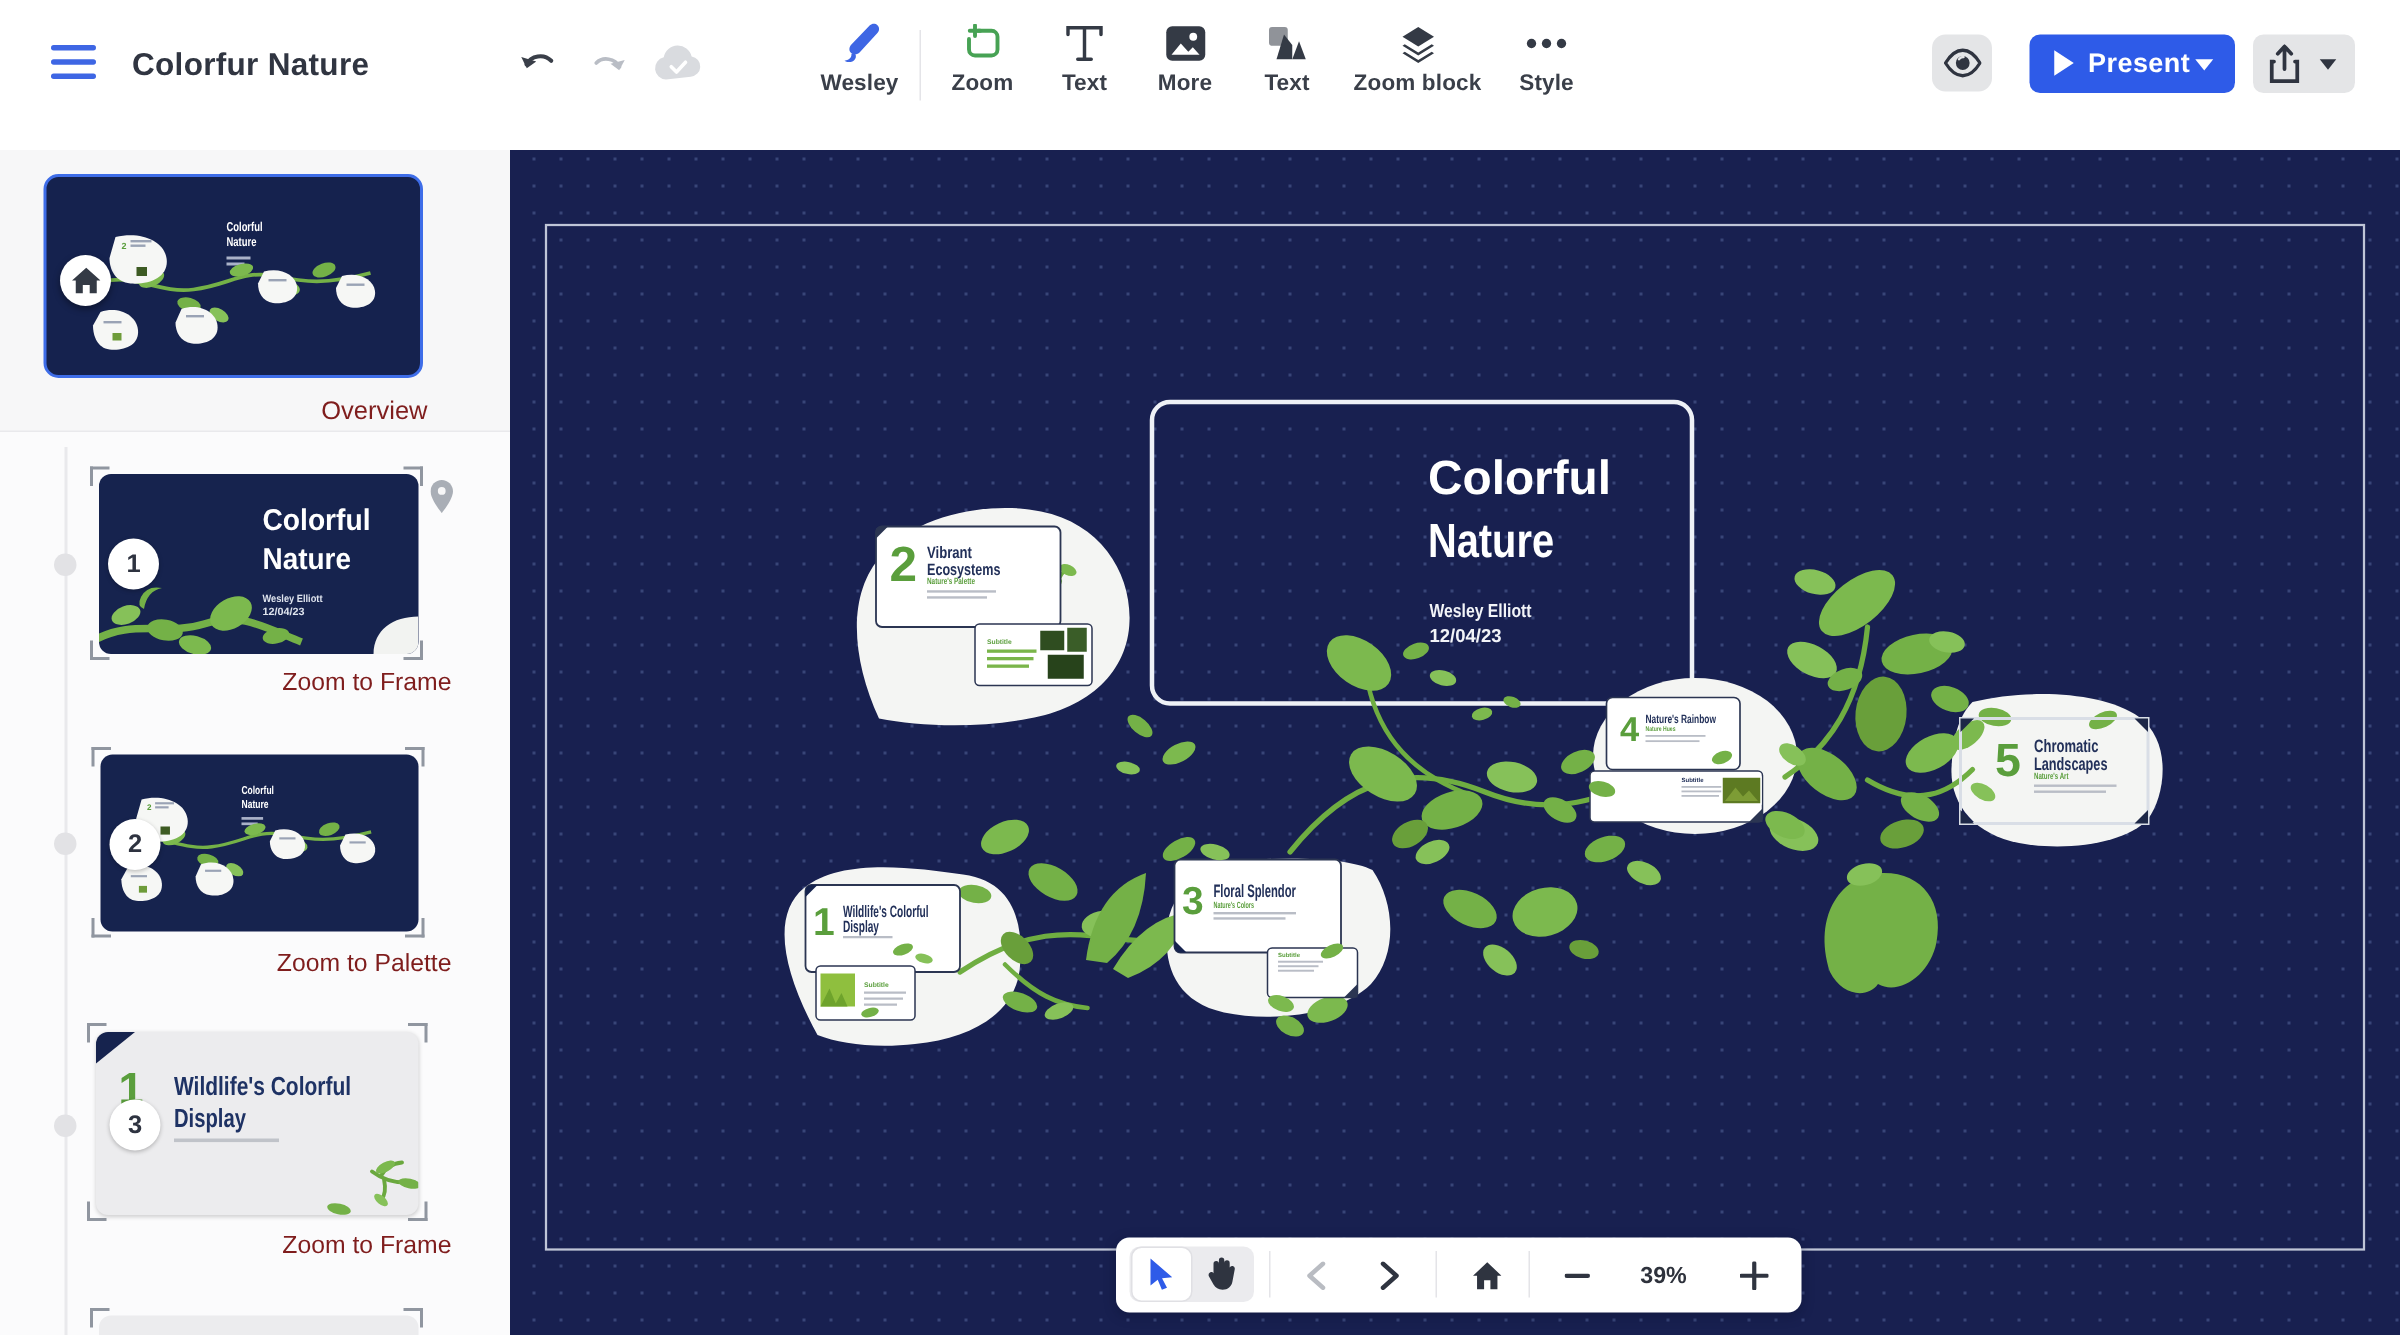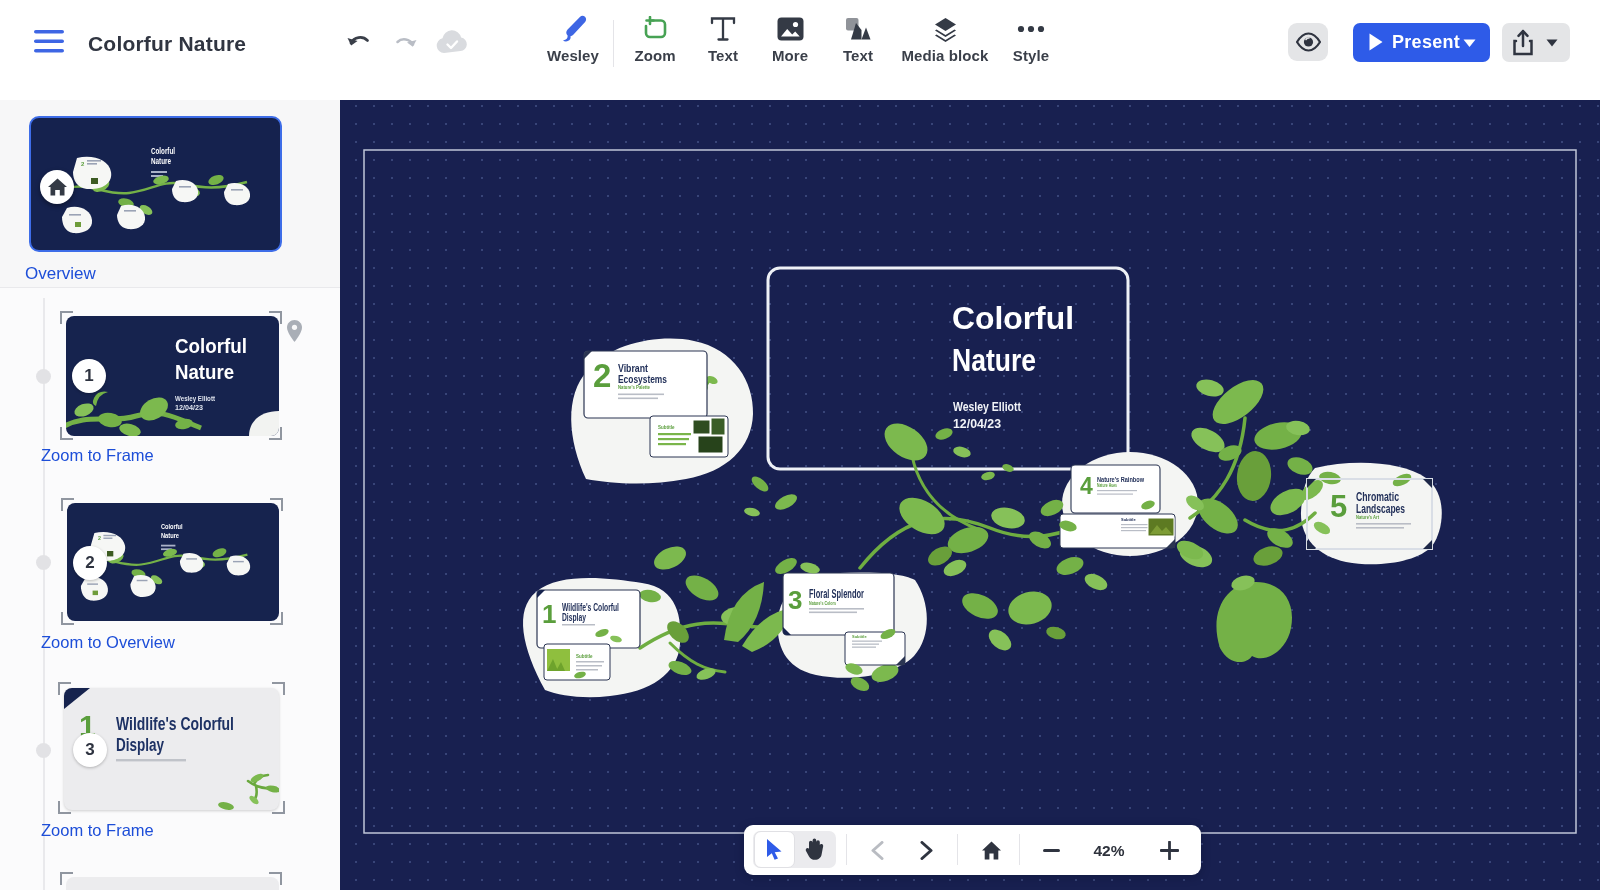--- a/index.html
+++ b/index.html
@@ -5,21 +5,21 @@
 *{margin:0;padding:0;box-sizing:border-box}
 html,body{width:1600px;height:890px;overflow:hidden;font-family:"Liberation Sans",sans-serif;background:#fff}
 .ab{position:absolute}
 #header{position:absolute;left:0;top:0;width:1600px;height:100px;background:#fff;z-index:30}
 #sidebar{position:absolute;left:0;top:88px;width:340px;height:802px;background:#fbfbfc;z-index:20}
 #ovsec{position:absolute;left:0;top:0;width:340px;height:200px;background:#f7f7f8;border-bottom:1px solid #e9e9ec}
 #canvas{position:absolute;left:340px;top:88px;width:1260px;height:802px;background-color:#182050;background-image:radial-gradient(circle,rgba(122,144,200,.33) 1px,transparent 1.3px);background-size:18px 18px;background-position:7px 9px;z-index:10}
 .tool{position:absolute;top:14px;width:72px;text-align:center}
 .tool .ic{height:30px;display:flex;align-items:center;justify-content:center}
 .tool .lb{margin-top:3px;font-size:15px;font-weight:700;color:#3a3f49;letter-spacing:.1px;white-space:nowrap}
-.thumblabel{position:absolute;width:260px;text-align:left;font-size:16.5px;color:#1d4ed8}
+.thumblabel{position:absolute;width:260px;text-align:right;font-size:16.5px;color:#7f1d1d}
 .badge{position:absolute;width:34px;height:34px;border-radius:50%;background:#fff;box-shadow:0 1px 3px rgba(0,0,0,.25);text-align:center;line-height:34px;font-size:17px;font-weight:700;color:#2e3340;z-index:5}
 .tdot{position:absolute;left:36px;width:15px;height:15px;border-radius:50%;background:#e2e2e5}
 #btoolbar{position:absolute;left:744px;top:825px;width:457px;height:50px;background:#fff;border-radius:9px;box-shadow:0 2px 8px rgba(10,15,40,.35);z-index:25}
 .vdiv{position:absolute;top:9px;width:1px;height:31px;background:#e4e4e8}
 .ctl,.ctr,.cbl,.cbr{position:absolute;width:13px;height:13px}
 .ctl{border-top:2.5px solid #9096a0;border-left:2.5px solid #9096a0}
 .ctr{border-top:2.5px solid #9096a0;border-right:2.5px solid #9096a0}
 .cbl{border-bottom:2.5px solid #9096a0;border-left:2.5px solid #9096a0}
 .cbr{border-bottom:2.5px solid #9096a0;border-right:2.5px solid #9096a0}
 </style>
@@ -102,21 +102,21 @@
   </div>
 
   <div class="tool" style="left:900px;width:90px">
     <div class="ic">
         <svg width="27" height="27" viewBox="0 0 27 27">
       <path d="M13.5 2 L24 8.5 L13.5 15 L3 8.5 Z" fill="#343a45"></path>
       <path d="M4.5 13.5 L13.5 19 L22.5 13.5 L24 14.5 L13.5 21 L3 14.5 Z" fill="#343a45"></path>
       <path d="M4.5 18.5 L13.5 24 L22.5 18.5 L24 19.5 L13.5 26 L3 19.5 Z" fill="#343a45"></path>
     </svg>
       </div>
-    <div class="lb">Media block</div>
+    <div class="lb">Zoom block</div>
   </div>
 
   <div class="tool" style="left:995px">
     <div class="ic">
         <svg width="28" height="8" viewBox="0 0 28 8">
       <circle cx="4" cy="4" r="3.1" fill="#343a45"></circle>
           <circle cx="14" cy="4" r="3.1" fill="#343a45"></circle>
           <circle cx="24" cy="4" r="3.1" fill="#343a45"></circle>
     </svg>
       </div>
@@ -249,21 +249,21 @@
       <rect x="38" y="96" width="12" height="1.6" fill="#9aa3b5"></rect>
           <rect x="93" y="92" width="12" height="1.6" fill="#9aa3b5"></rect>
       <rect x="148" y="68" width="12" height="1.6" fill="#9aa3b5"></rect>
           <rect x="200" y="71" width="12" height="1.6" fill="#9aa3b5"></rect>
       <rect x="60" y="60" width="7" height="6" fill="#3d5b23"></rect>
           <rect x="44" y="104" width="6" height="5" fill="#6e9c3a"></rect>
       </g>
     </svg>
   </div>
   <div class="badge" style="left:73px;top:458px">2</div>
-  <div class="thumblabel" style="left:41px;top:545px">Zoom to Overview</div>
+  <div class="thumblabel" style="left:41px;top:545px">Zoom to Palette</div>
 
   <div class="ctl" style="left:58px;top:594px"></div>
     <div class="ctr" style="left:272px;top:594px"></div>
   <div class="cbl" style="left:58px;top:713px"></div>
     <div class="cbr" style="left:272px;top:713px"></div>
   <div class="ab" style="left:64px;top:600px;width:215px;height:122px;border-radius:8px;background:#ececee;overflow:hidden;box-shadow:0 1px 3px rgba(0,0,0,.18)">
     <svg width="215" height="122" viewBox="0 0 215 122">
       <path d="M0 0 L26 0 L0 21 Z" fill="#16234e"></path>
       <text x="15" y="48" fill="#5a9e3c" font-size="30" font-weight="700">1</text>
       <text x="52" y="42" fill="#1e3264" font-size="17.5" font-weight="700" textLength="118" lengthAdjust="spacingAndGlyphs">Wildlife's Colorful</text>
@@ -483,17 +483,17 @@
       <path d="M2 1.5 L11 9.5 L2 17.5" fill="none" stroke="#2f3440" stroke-width="3" stroke-linecap="round" stroke-linejoin="round"></path>
     </svg>
   <div class="vdiv" style="left:213px"></div>
   <svg class="ab" style="left:238px;top:16px" width="19" height="19" viewBox="0 0 19 19">
     <path d="M9.5 0.5 L19 9.5 L16.3 9.5 L16.3 18.5 L11.6 18.5 L11.6 12.5 L7.4 12.5 L7.4 18.5 L2.7 18.5 L2.7 9.5 L0 9.5 Z" fill="#2f3440"></path>
   </svg>
   <div class="vdiv" style="left:275px"></div>
   <svg class="ab" style="left:299px;top:24px" width="17" height="3" viewBox="0 0 17 3">
       <rect width="17" height="3" rx="1.5" fill="#2f3440"></rect>
     </svg>
-  <div class="ab" style="left:337px;top:17px;width:56px;height:18px;text-align:center;font-size:15.5px;font-weight:700;color:#2e323c">42%</div>
+  <div class="ab" style="left:337px;top:17px;width:56px;height:18px;text-align:center;font-size:15.5px;font-weight:700;color:#2e323c">39%</div>
   <svg class="ab" style="left:416px;top:16px" width="19" height="19" viewBox="0 0 19 19">
       <path d="M9.5 1 V18 M1 9.5 H18" stroke="#2f3440" stroke-width="2.8" stroke-linecap="round"></path>
     </svg>
 </div>
 
 </body></html>

